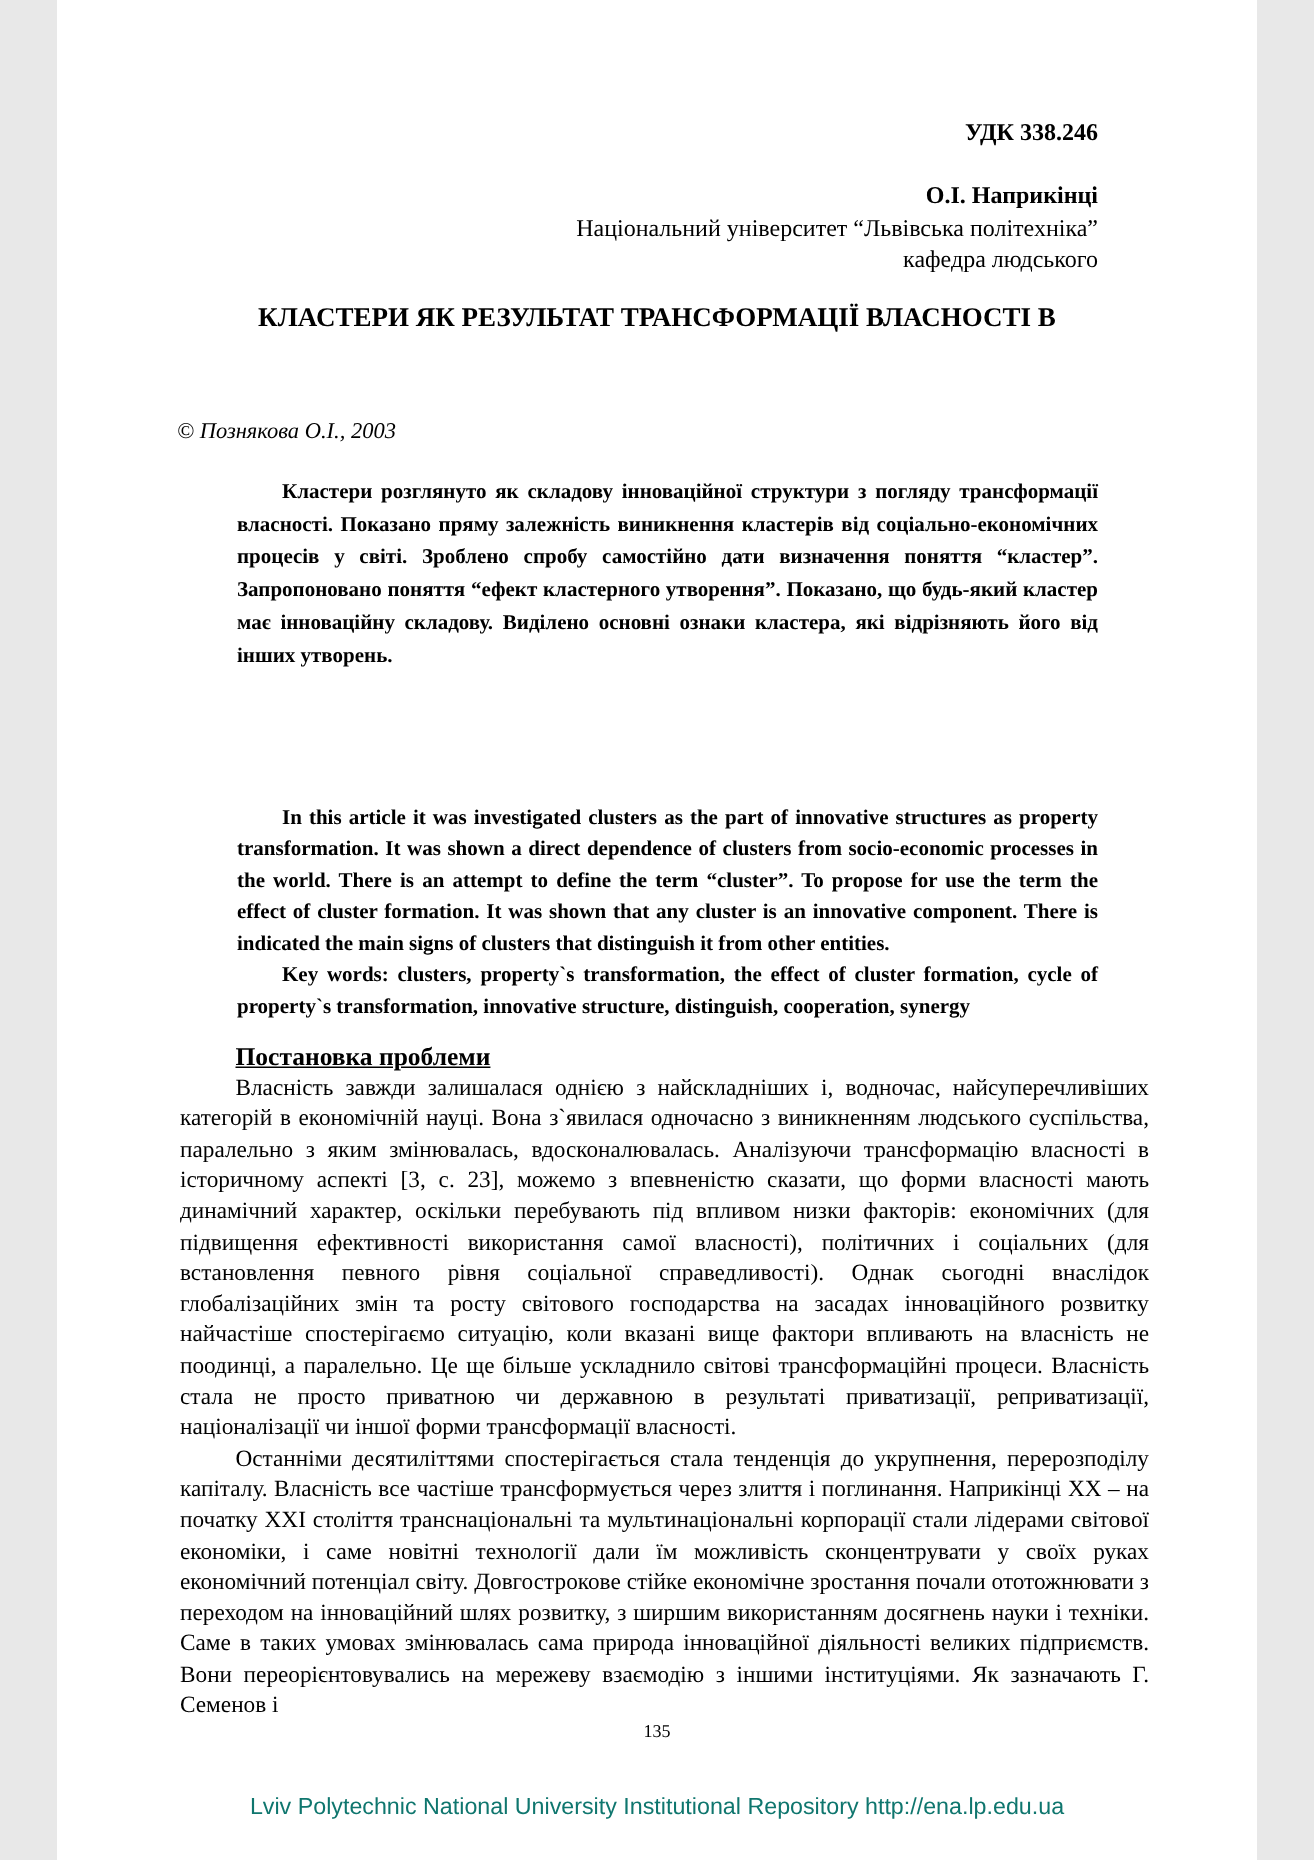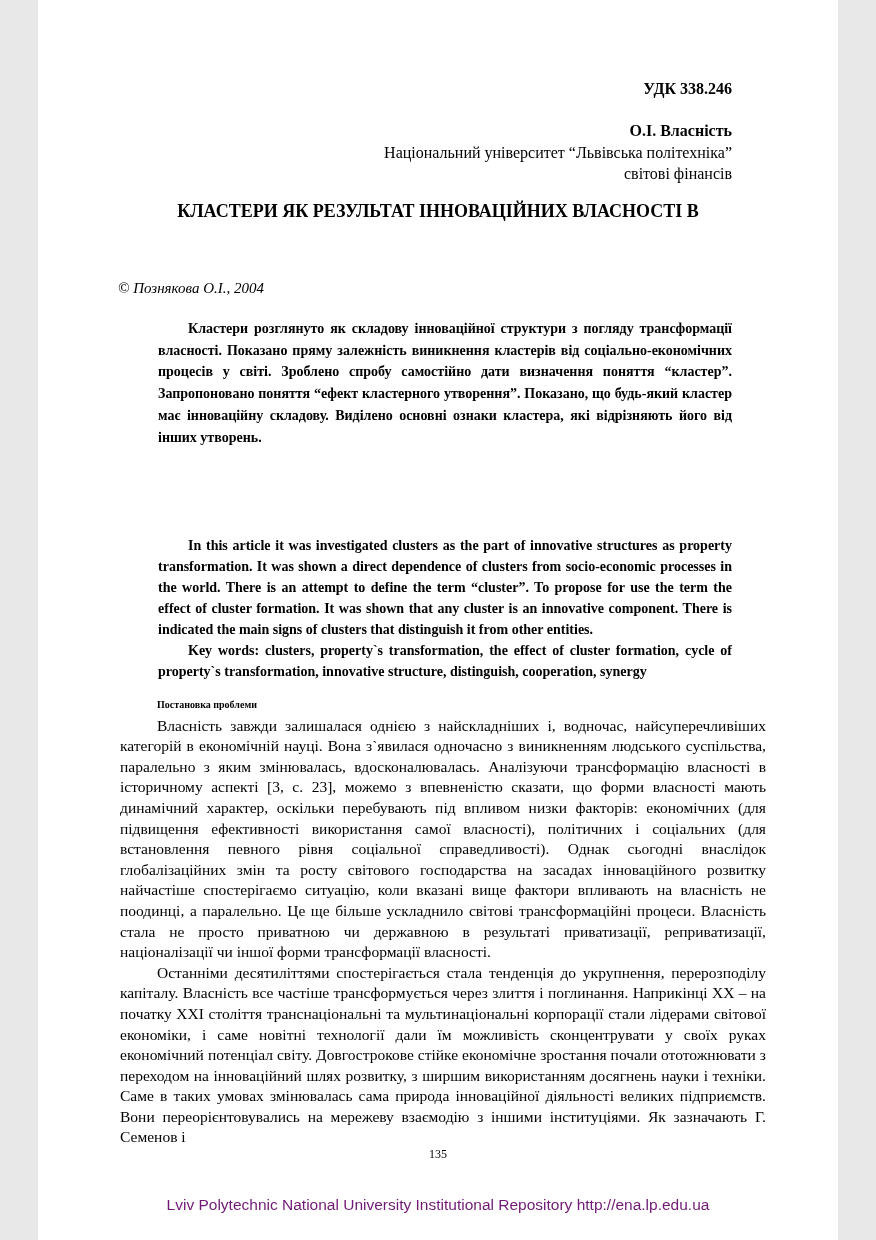--- a/index.html
+++ b/index.html
@@ -55,58 +55,59 @@
   .abstract p { margin: 0; text-indent: 30px; }
   .body-text {
     position: absolute;
     top: 695px; left: 82px; right: 72px;
     font-size: 15.5px;
     line-height: 20.6px;
     text-align: justify;
   }
   .section-heading {
     font-weight: bold;
-    font-size: 10px;
+    font-size: 17px;
     margin: 0;
     text-indent: 37px;
+    text-decoration: underline;
   }
   .body-text p { margin: 0; text-indent: 37px; }
   .page-number {
     position: absolute;
     top: 1147px; left: 0; right: 0;
     text-align: center;
     font-size: 12px;
   }
   .repo-footer {
     position: absolute;
     top: 1196px; left: 0; right: 0;
     text-align: center;
     font-family: "Liberation Sans", sans-serif;
     font-size: 15.5px;
-    color: #701a75;
+    color: #0f766e;
   }
 </style>
 </head>
 <body>
 
 <div class="page">
 
   <div class="udc">УДК 338.246</div>
 
   <div class="author-block">
-    <div class="author-name">О.І. Власність</div>
+    <div class="author-name">О.І. Наприкінці</div>
     <div>Національний університет  “Львівська політехніка”</div>
-    <div>світові фінансів</div>
+    <div>кафедра людського</div>
   </div>
 
   <div class="article-title">
-    <div>КЛАСТЕРИ ЯК РЕЗУЛЬТАТ ІННОВАЦІЙНИХ ВЛАСНОСТІ В</div>
+    <div>КЛАСТЕРИ ЯК РЕЗУЛЬТАТ ТРАНСФОРМАЦІЇ ВЛАСНОСТІ В</div>
   </div>
 
-  <div class="copyright">© Познякова О.І., 2004</div>
+  <div class="copyright">© Познякова О.І., 2003</div>
 
   <div class="abstract abstract-uk">
     <p>Кластери розглянуто як складову інноваційної структури з погляду трансформації власності. Показано пряму залежність виникнення кластерів від соціально-економічних процесів у світі. Зроблено спробу самостійно дати визначення поняття “кластер”. Запропоновано поняття “ефект кластерного утворення”. Показано, що будь-який кластер має інноваційну складову. Виділено основні ознаки кластера, які відрізняють його від інших утворень.</p>
   </div>
 
   <div class="abstract abstract-en">
     <p>In this article it was investigated clusters as the part of innovative structures as property transformation. It was shown a direct dependence of clusters from socio-economic processes in the world. There is an attempt to define the term “cluster”. To propose for use the term the effect of cluster formation. It was shown that any cluster is an innovative component. There is indicated the main signs of clusters that distinguish it from other entities.</p>
     <p>Key words: clusters, property`s transformation, the effect of cluster formation, cycle of property`s transformation, innovative structure, distinguish, cooperation, synergy</p>
   </div>
 

